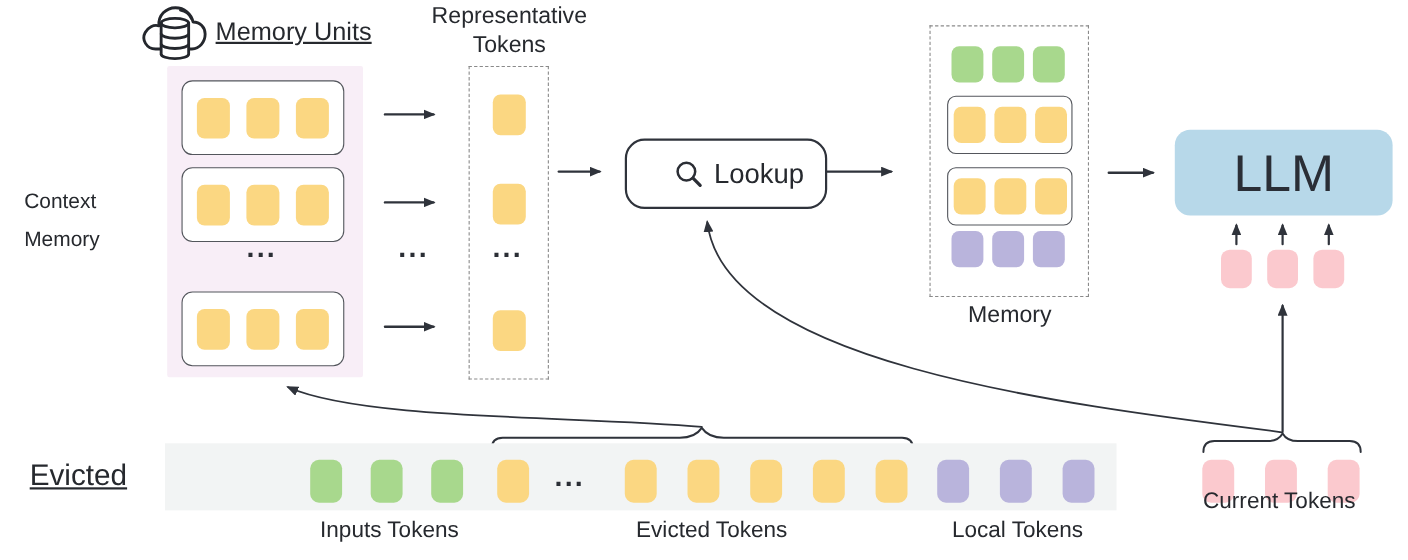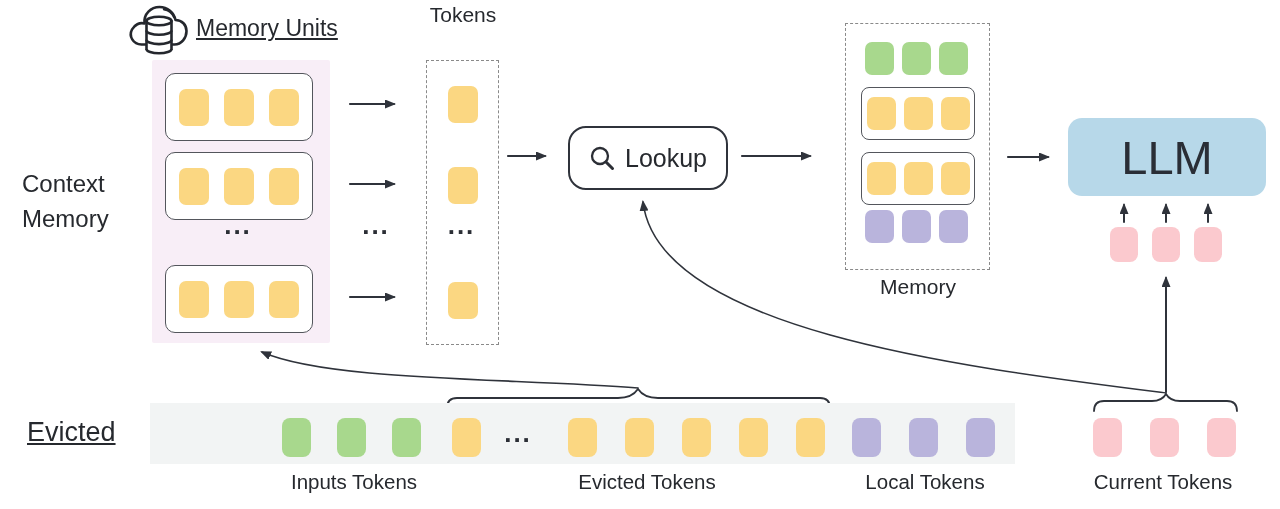--- a/index.html
+++ b/index.html
@@ -77,24 +77,25 @@
       <ellipse cx="32" cy="21" rx="12.5" ry="4.3" fill="#ffffff" stroke="#24272D" stroke-width="2.6"></ellipse>
       <path d="M19.5 21 V49 M44.5 21 V49" stroke="#24272D" stroke-width="2.6" stroke-linecap="round" fill="none"></path>
       <path d="M19.5 49 A12.5 4.3 0 0 0 44.5 49" stroke="#24272D" stroke-width="2.6" fill="none"></path>
       <path d="M19.5 30.5 A12.5 4.3 0 0 0 44.5 30.5" stroke="#24272D" stroke-width="2.6" fill="none"></path>
       <path d="M19.5 39.8 A12.5 4.3 0 0 0 44.5 39.8" stroke="#24272D" stroke-width="2.6" fill="none"></path>
     </svg>
   </div>
   <div class="abs lbl" style="left:196px;top:15px;font-size:23px;">Memory Units</div>
 
   <div class="abs center" style="left:363px;top:2px;width:200px;font-size:21px;line-height:26px;">
+    <div>Representative</div>
     <div>Tokens</div>
   </div>
 
-  <div class="abs" style="left:22px;top:166px;font-size:24px;line-height:35px;">
+  <div class="abs" style="left:22px;top:166px;font-size:19px;line-height:35px;">
     <div>Context</div>
     <div>Memory</div>
   </div>
 
   <div class="abs memory-panel" style="left: 152px; top: 60px; width: 178px; height: 283px; background: rgb(248, 238, 247);"></div>
 
   <div class="abs unit" style="left:165px;top:73px;width:146px;height:66px;">
     <div class="tg tg-mem">
         <div class="token" style="background: rgb(251, 215, 130);"></div>
         <div class="token" style="background: rgb(251, 215, 130);"></div>
@@ -124,21 +125,21 @@
       <div class="token" style="background: rgb(251, 215, 130);"></div>
     </div>
   <div class="abs tg tg-rep" style="left:448px;top:167px;">
       <div class="token" style="background: rgb(251, 215, 130);"></div>
     </div>
   <div class="abs dots" style="left:426px;top:210px;width:71px;">...</div>
   <div class="abs tg tg-rep" style="left:448px;top:282px;">
       <div class="token" style="background: rgb(251, 215, 130);"></div>
     </div>
 
-  <div class="abs lookup-btn" style="left:568px;top:126px;width:156px;height:60px;">
+  <div class="abs lookup-btn" style="left:568px;top:126px;width:156px;height:60px;padding-left:24px;">
     <span style="display:inline-flex;">
       <svg width="26" height="26" viewBox="0 0 26 26" xmlns="http://www.w3.org/2000/svg">
         <circle cx="11" cy="11" r="8" fill="none" stroke="#2B2E35" stroke-width="2.3"></circle>
         <path d="M17 17 L23.5 23.5" stroke="#2B2E35" stroke-width="3" stroke-linecap="round"></path>
       </svg>
     </span>
     <span>Lookup</span>
   </div>
 
   <div class="abs dashed-box" style="left:845px;top:23px;width:143px;height:245px;"></div>
@@ -206,15 +207,15 @@
     </div>
   <div class="abs tg tg-strip" style="left:1093px;top:418px;">
       <div class="token" style="background: rgb(251, 201, 206);"></div>
       <div class="token" style="background: rgb(251, 201, 206);"></div>
       <div class="token" style="background: rgb(251, 201, 206);"></div>
     </div>
 
   <div class="abs center small-lbl" style="left:254px;top:470px;width:200px;">Inputs Tokens</div>
   <div class="abs center small-lbl" style="left:825px;top:470px;width:200px;">Local Tokens</div>
   <div class="abs center small-lbl" style="left:547px;top:470px;width:200px;">Evicted Tokens</div>
-  <div class="abs center small-lbl" style="left:1063px;top:470px;width:200px;text-align:center;">Current Tokens</div>
+  <div class="abs center small-lbl" style="left:1063px;top:444px;width:200px;text-align:center;">Current Tokens</div>
 
 </div>
 
 </body></html>

